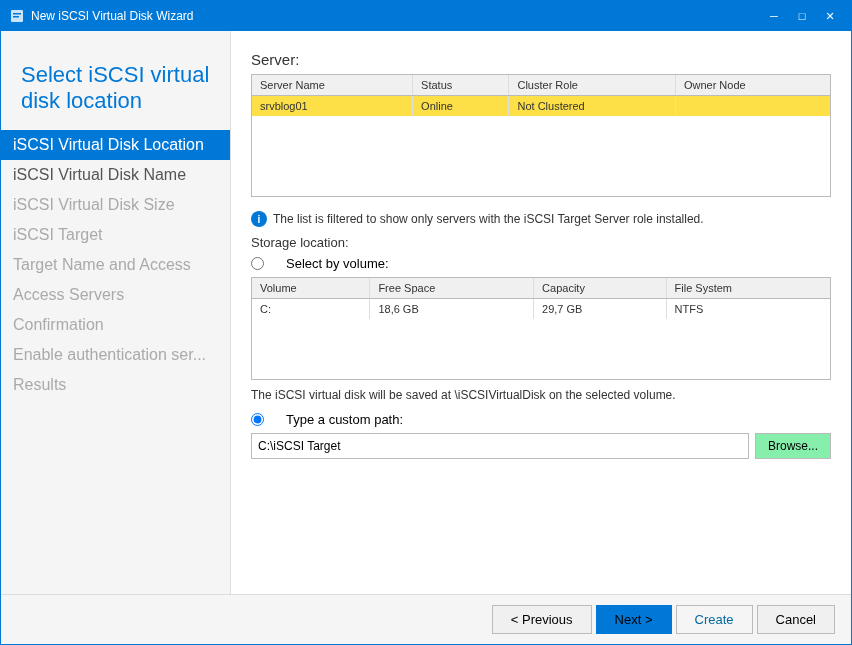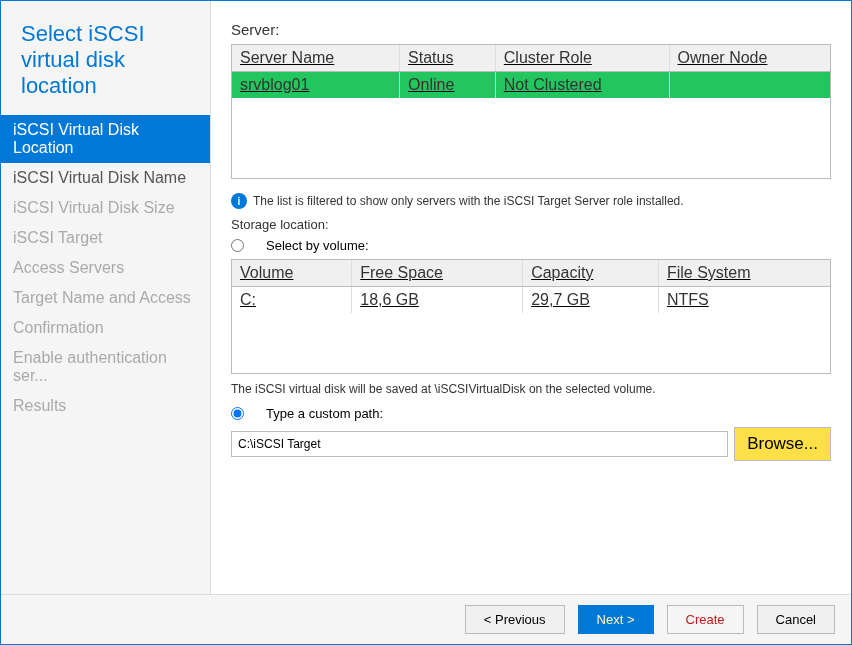--- a/index.html
+++ b/index.html
@@ -63,24 +63,24 @@
       font-size: 11px;
     }
 
     .content-area {
       display: flex;
       flex: 1;
       overflow: hidden;
     }
 
     .sidebar {
-      width: 210px;
+      width: 230px;
       background: #f5f5f5;
       border-right: 1px solid #ddd;
-      padding-top: 4px;
+      padding-top: 15px;
       flex-shrink: 0;
     }
 
     .page-title {
       font-size: 22px;
       font-weight: 300;
       color: #0078d7;
     }
 
     .sidebar-items {
@@ -118,41 +118,40 @@
     }
 
     .server-table-wrapper {
       border: 1px solid #bbb;
       margin-bottom: 8px;
     }
 
     table {
       width: 100%;
       border-collapse: collapse;
-      font-size: 16px;
-      text-decoration: underline;
+      font-size: 11px;
     }
 
     table thead tr {
       background: #f0f0f0;
     }
 
     table thead th {
       text-align: left;
       padding: 4px 8px;
       border-right: 1px solid #ddd;
       font-weight: normal;
       color: #333;
       border-bottom: 1px solid #bbb;
     }
 
     table thead th:last-child { border-right: none; }
 
     table tbody tr {
-      background: #22c55e;
+      background: #fde047;
     }
 
     table tbody td {
       padding: 4px 8px;
       border-right: 1px solid #ddd;
       color: #333;
     }
 
     table tbody td:last-child { border-right: none; }
 
@@ -227,72 +226,89 @@
     .custom-path-input {
       flex: 1;
       border: 1px solid #bbb;
       padding: 4px 6px;
       font-size: 12px;
       height: 26px;
     }
 
     .browse-btn {
       padding: 4px 12px;
-      background: #fde047;
+      background: #86efac;
       border: 1px solid #bbb;
       cursor: pointer;
-      font-size: 17px;
-      height: 34px;
+      font-size: 12px;
+      height: 26px;
     }
 
     .footer {
       border-top: 1px solid #ddd;
       padding: 10px 16px;
       display: flex;
       justify-content: flex-end;
-      gap: 13px;
+      gap: 4px;
       background: #f5f5f5;
       flex-shrink: 0;
     }
 
     .footer-btn {
       padding: 6px 18px;
       font-size: 13px;
       border: 1px solid #bbb;
       background: #f0f0f0;
       cursor: pointer;
       min-width: 70px;
     }
 
     .footer-btn.primary {
       background: #0078d7;
-      color: #fef9c3;
+      color: #000000;
       border-color: #0078d7;
     }
 
     .footer-btn.disabled {
-      color: #b91c1c;
+      color: #0369a1;
       cursor: default;
       background: #f5f5f5;
     }
 
     .top-section {
       padding: 16px 20px 8px 20px;
     }
 
     .volume-table-empty {
       height: 60px;
       background: #fff;
     }
   </style>
 </head>
 <body>
 
 <div class="window">
 
+  <div class="title-bar">
+    <div class="title-bar-left">
+      <div class="title-bar-icon">
+        <svg width="14" height="14" viewBox="0 0 14 14" fill="none">
+          <rect x="1" y="1" width="12" height="12" rx="1" fill="#fff" opacity="0.8"></rect>
+          <rect x="3" y="4" width="8" height="1.5" fill="#0078d7"></rect>
+          <rect x="3" y="7" width="6" height="1.5" fill="#0078d7"></rect>
+        </svg>
+      </div>
+      <span class="title-bar-title">New iSCSI Virtual Disk Wizard</span>
+    </div>
+    <div class="title-bar-controls">
+      <button class="title-btn">─</button>
+      <button class="title-btn">□</button>
+      <button class="title-btn close">✕</button>
+    </div>
+  </div>
 
   <div class="content-area">
 
     <div class="sidebar">
       <div class="top-section">
         <div class="page-title">Select iSCSI virtual disk location</div>
       </div>
       <div class="sidebar-items">
         <div class="sidebar-item active">
           <span>iSCSI Virtual Disk Location</span>
@@ -300,24 +316,24 @@
         <div class="sidebar-item">
           <span>iSCSI Virtual Disk Name</span>
         </div>
         <div class="sidebar-item disabled">
           <span>iSCSI Virtual Disk Size</span>
         </div>
         <div class="sidebar-item disabled">
           <span>iSCSI Target</span>
         </div>
         <div class="sidebar-item disabled">
+          <span>Target Name and Access</span>
+        </div>
+        <div class="sidebar-item disabled">
           <span>Access Servers</span>
-        </div>
-        <div class="sidebar-item disabled">
-          <span>Target Name and Access</span>
         </div>
         <div class="sidebar-item disabled">
           <span>Confirmation</span>
         </div>
         <div class="sidebar-item disabled">
           <span>Enable authentication ser...</span>
         </div>
         <div class="sidebar-item disabled">
           <span>Results</span>
         </div>

